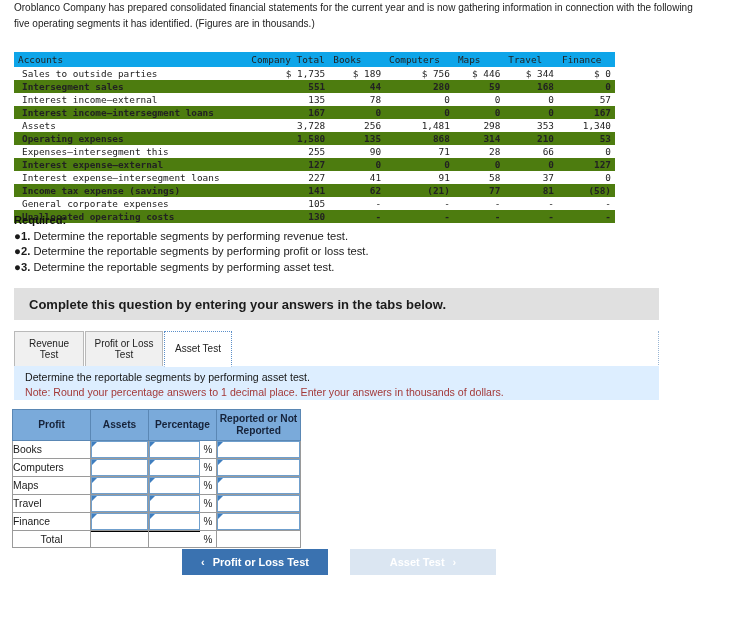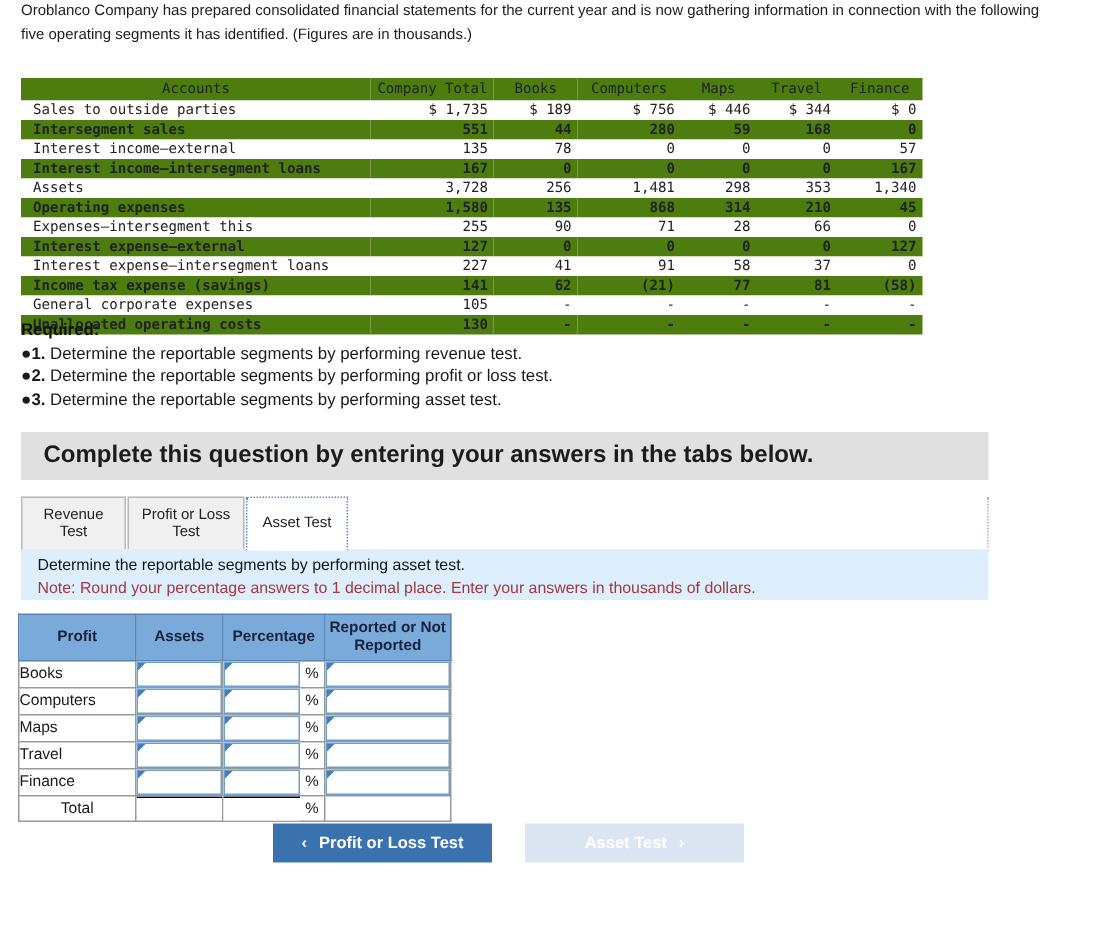--- a/index.html
+++ b/index.html
@@ -28,24 +28,24 @@
     left: 14px; top: 52px; width: 601px;
   }
   table.fin {
     border-collapse: collapse;
     width: 601px;
     font-family: "DejaVu Sans Mono", "Liberation Mono", monospace;
     font-size: 9.4px;
     color: #222;
   }
   table.fin thead th {
-    background: #4d7c0f;
+    background: #0ea5e9;
     font-weight: normal;
     padding: 2px 4px 2px 4px;
-    text-align: center;
+    text-align: left;
     white-space: nowrap;
   }
   table.fin thead th.acct { width: 236px; }
   table.fin thead th.ct   { width: 82px; }
   table.fin thead th.bk   { width: 58px; }
   table.fin thead th.cp   { width: 70px; }
   table.fin thead th.mp   { width: 52px; }
   table.fin thead th.tv   { width: 55px; }
   table.fin thead th.fn   { width: 58px; }
   table.fin tbody td {
@@ -71,21 +71,21 @@
   .req-line .num { font-weight: bold; }
 
   
   .complete-bar {
     position: absolute;
     left: 14px; top: 288px; width: 645px; height: 32px;
     background: #e0e0e0;
     display: flex; align-items: center;
   }
   .complete-bar span {
-    font-size: 16px; font-weight: bold; color: #1b1b1b;
+    font-size: 13px; font-weight: bold; color: #1b1b1b;
     padding-left: 15px;
   }
 
   
   .tabstrip {
     position: absolute;
     left: 14px; top: 329px; width: 645px; height: 38px;
     display: flex; align-items: flex-end;
   }
   .tab {
@@ -292,21 +292,21 @@
             <td class="num">353</td>
             <td class="num">1,340</td>
           </tr>
           <tr class="alt">
             <td class="label">Operating expenses</td>
             <td class="num">1,580</td>
             <td class="num">135</td>
             <td class="num">868</td>
             <td class="num">314</td>
             <td class="num">210</td>
-            <td class="num">45</td>
+            <td class="num">53</td>
           </tr>
           <tr>
             <td class="label">Expenses–intersegment this</td>
             <td class="num">255</td>
             <td class="num">90</td>
             <td class="num">71</td>
             <td class="num">28</td>
             <td class="num">66</td>
             <td class="num">0</td>
           </tr>

